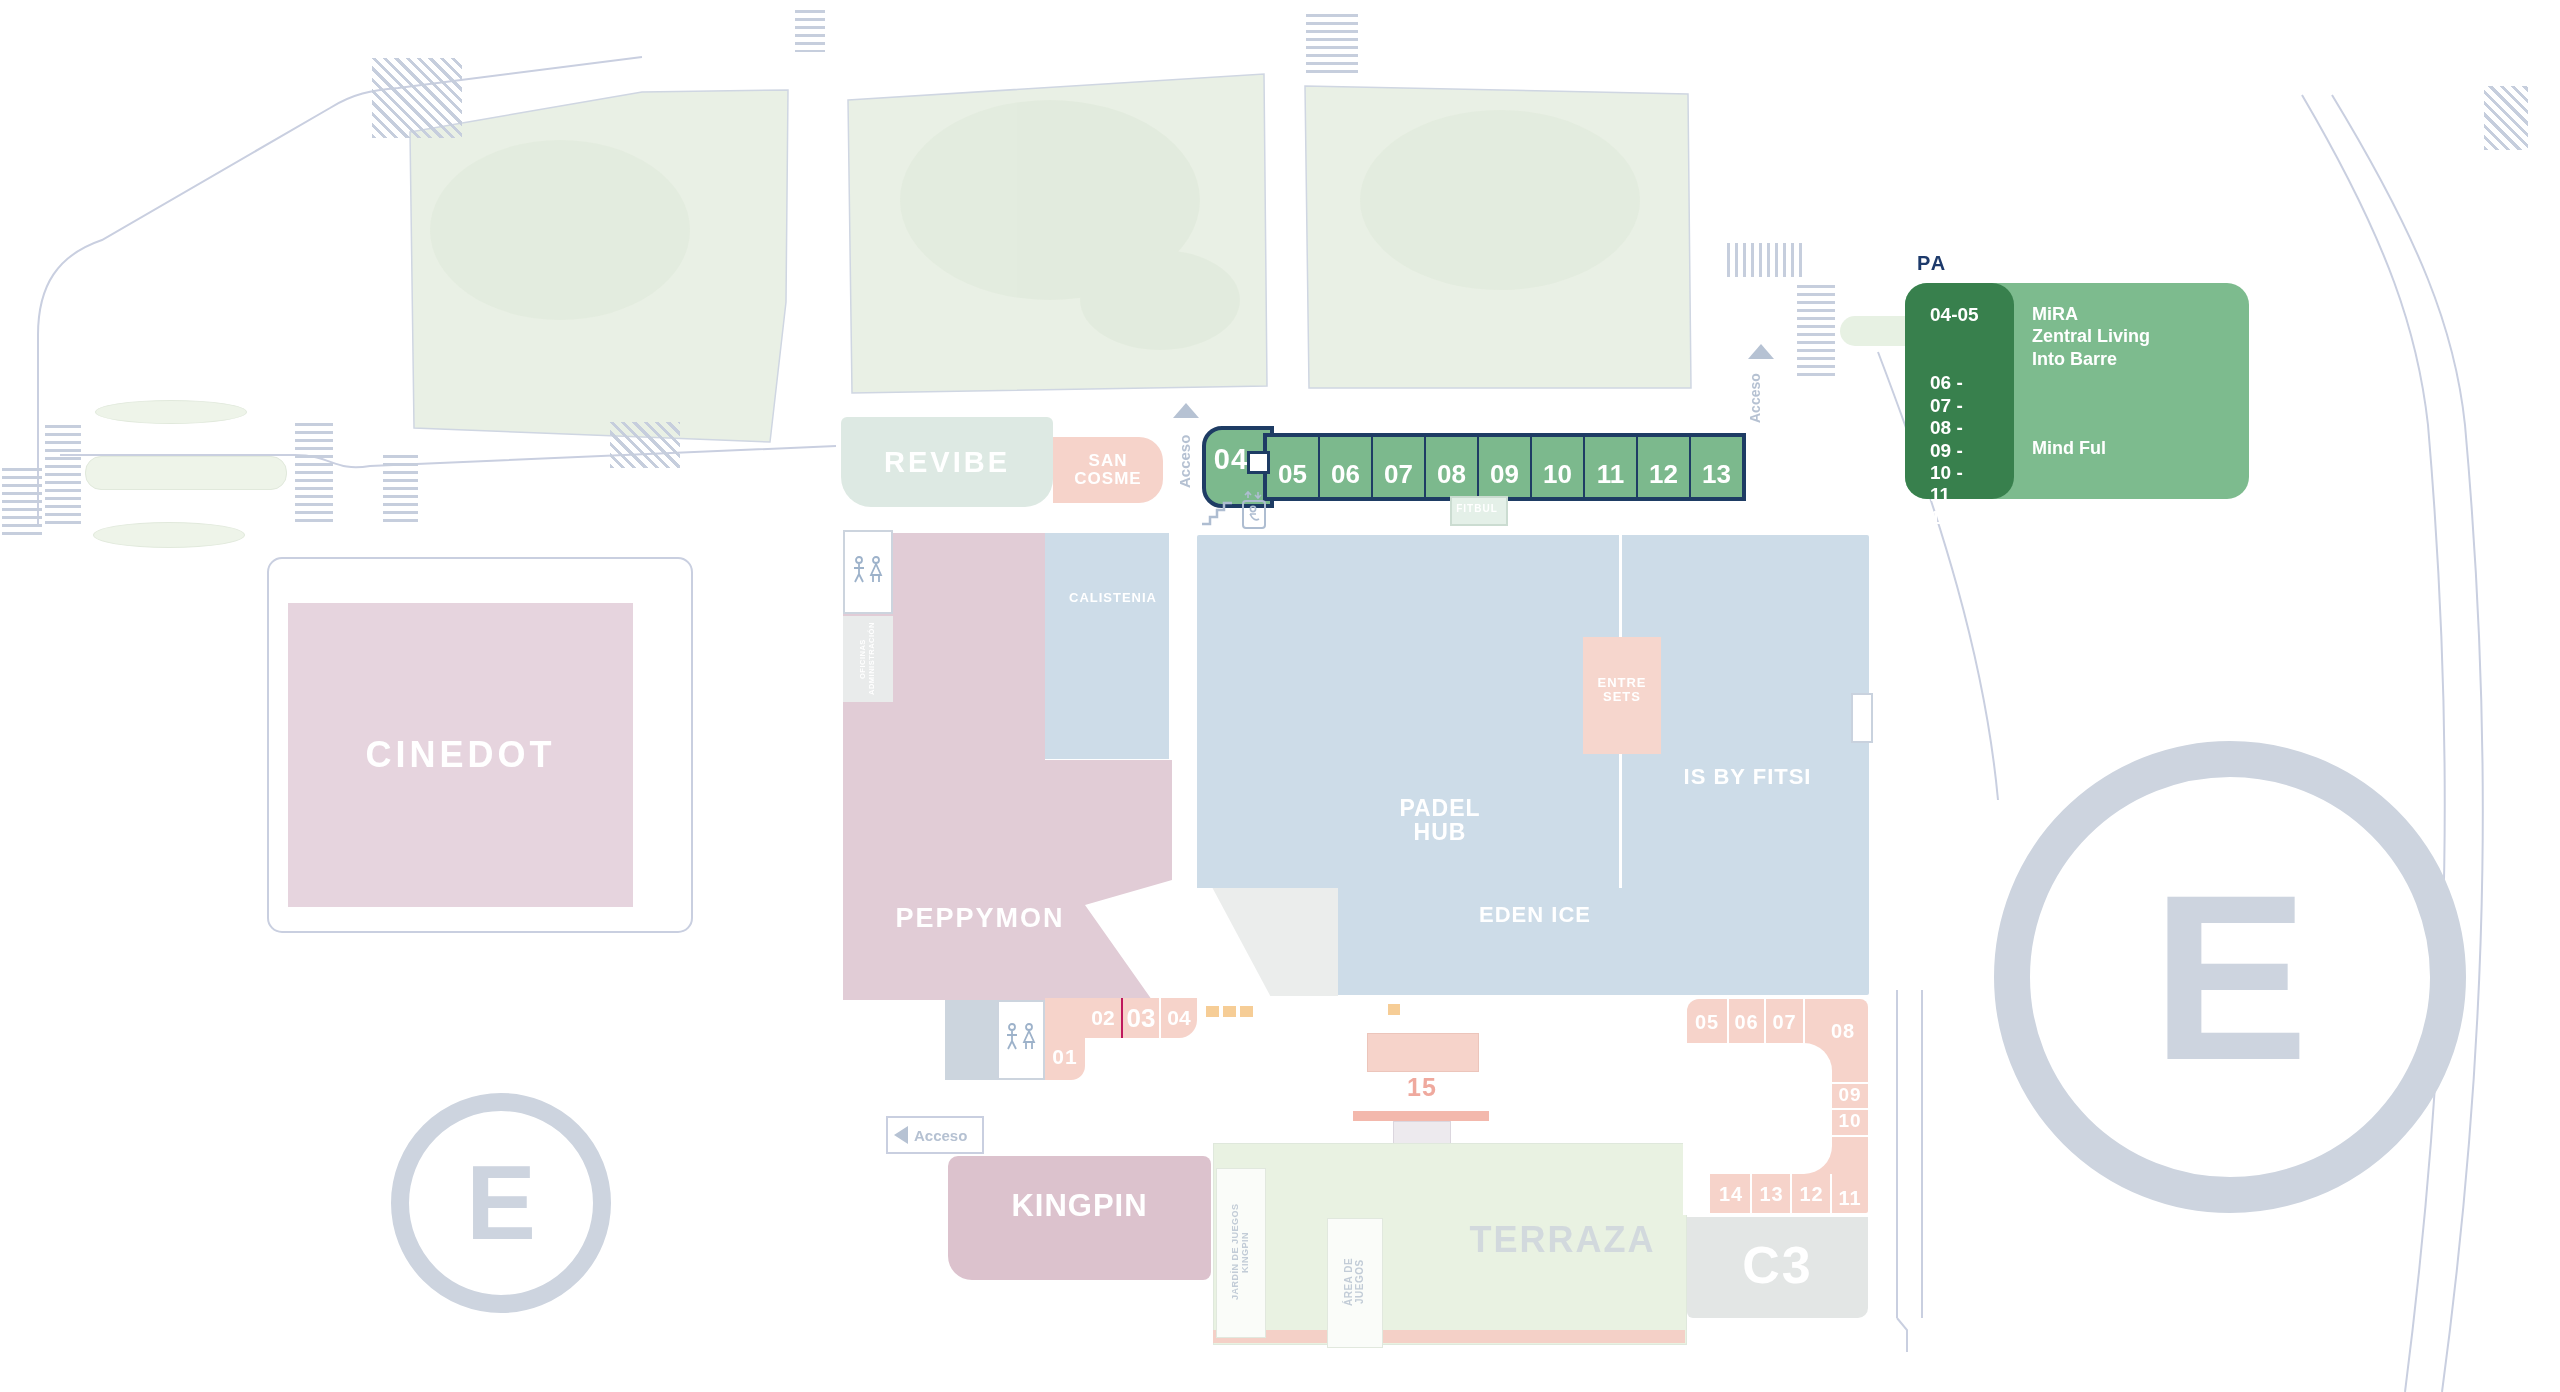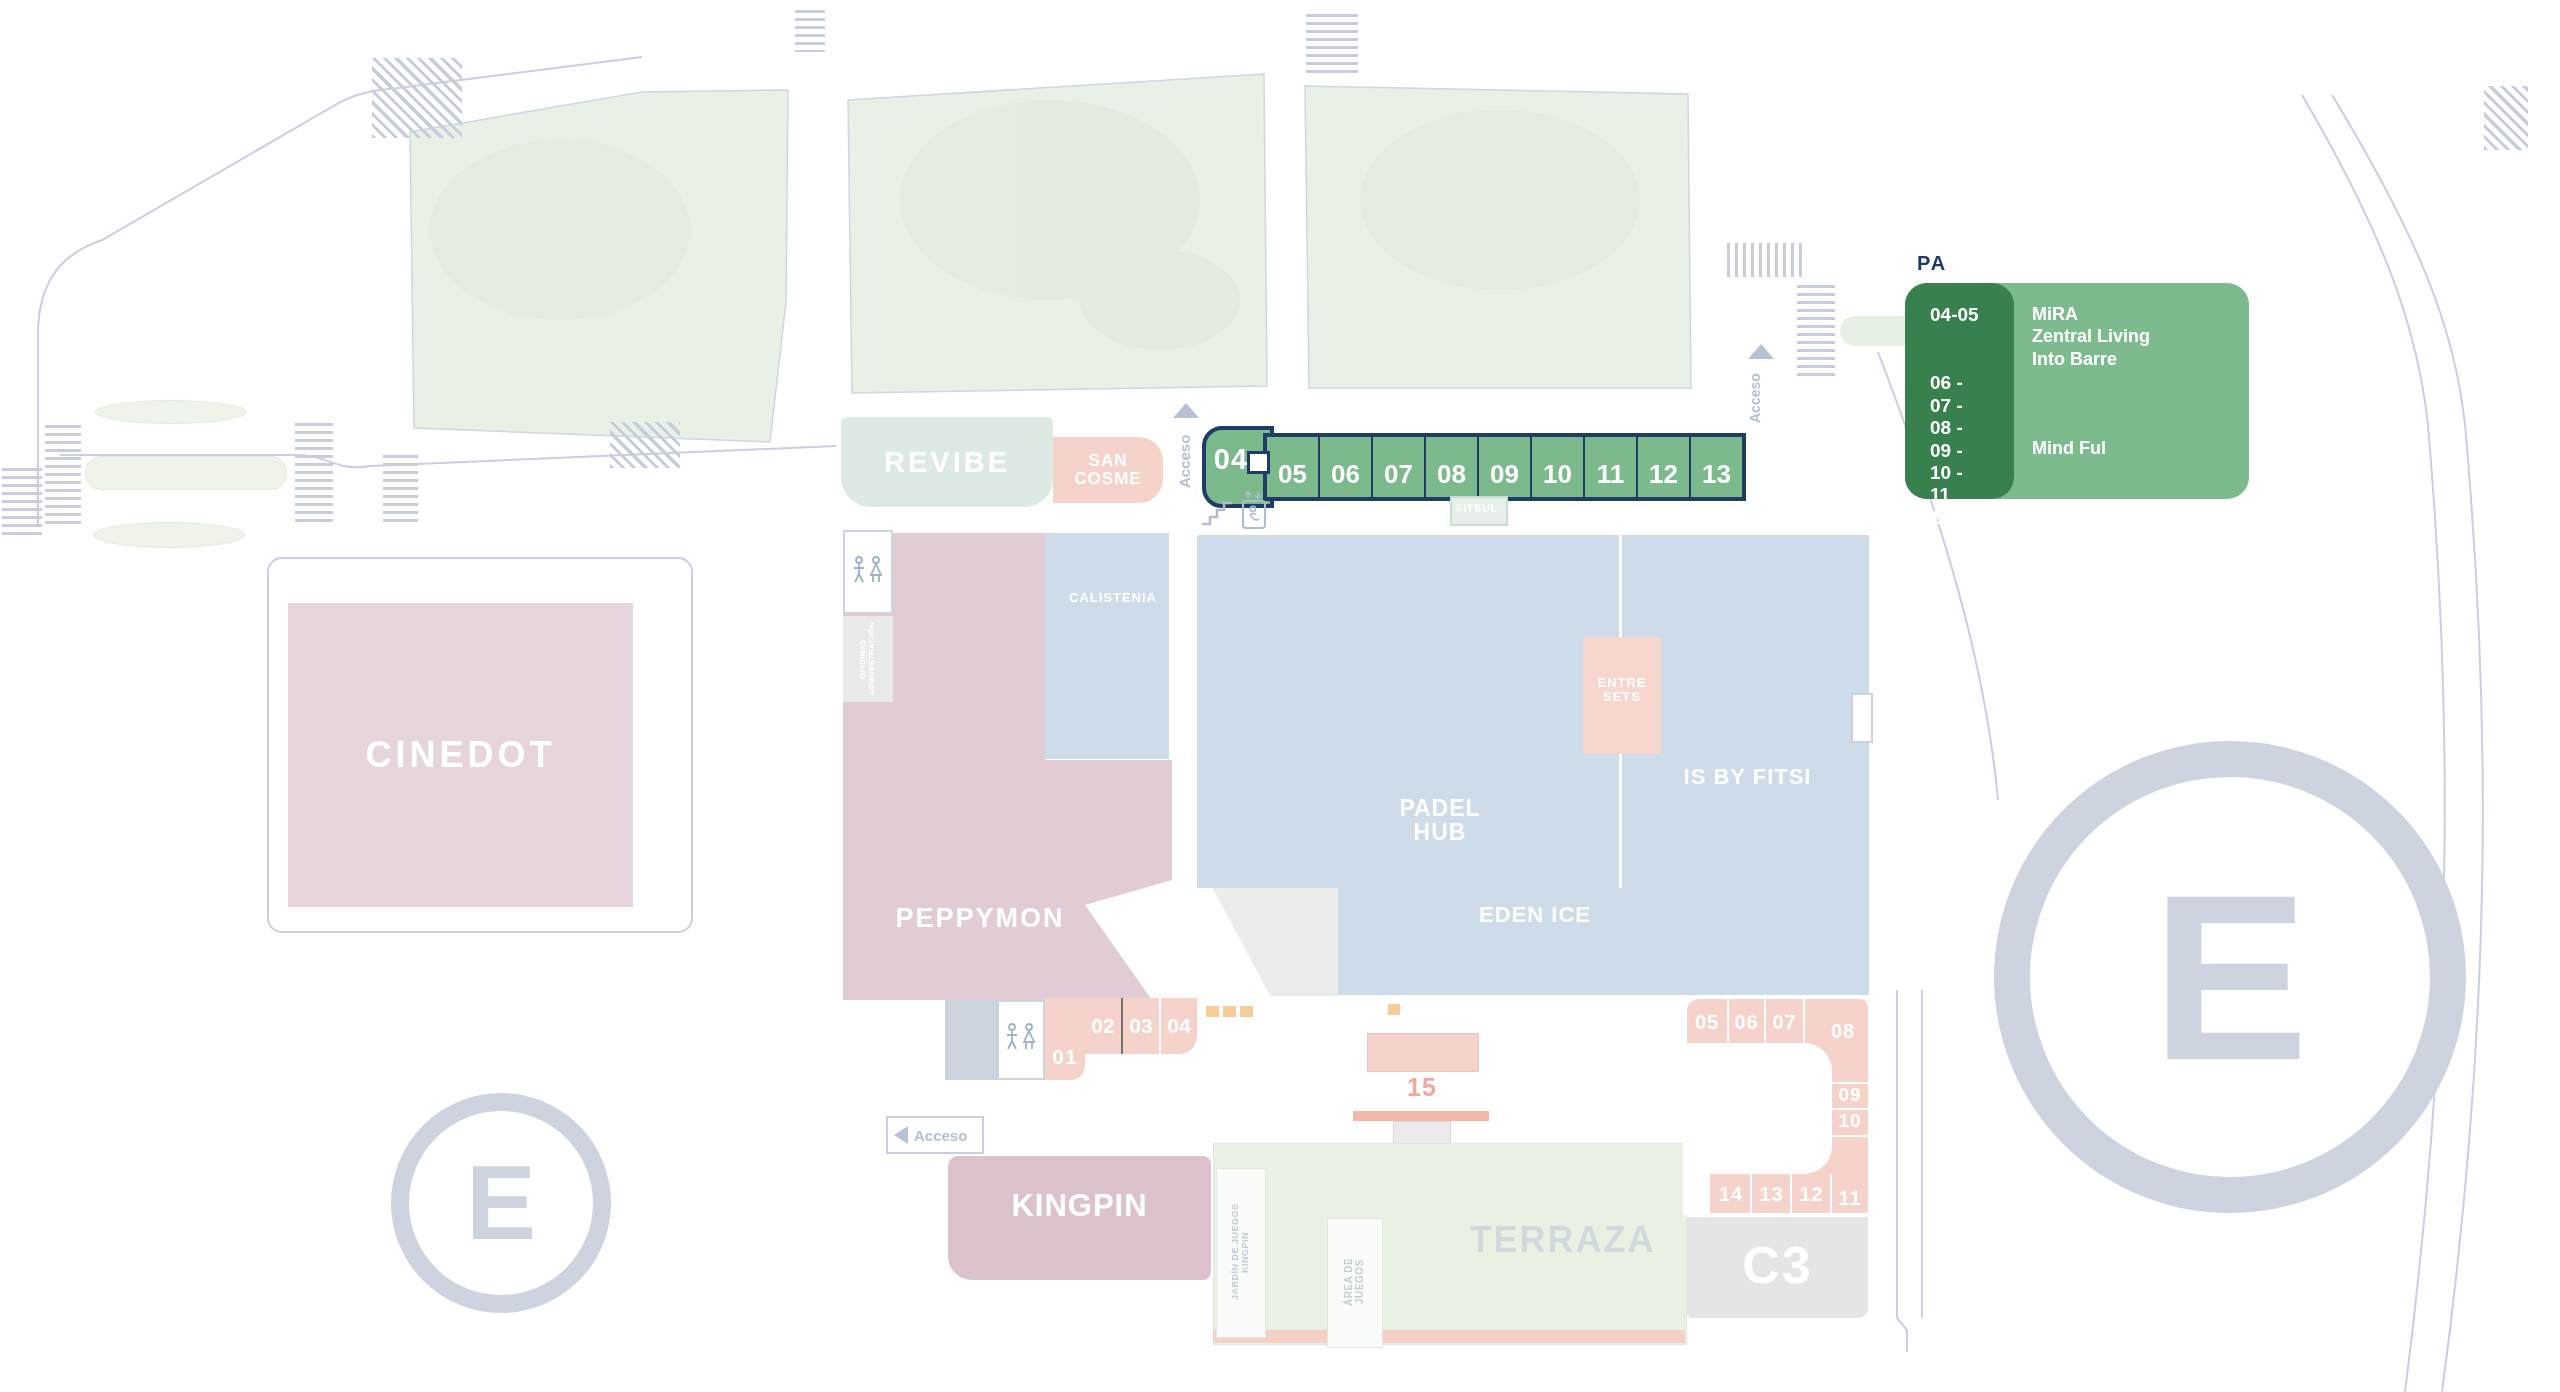--- a/index.html
+++ b/index.html
@@ -180,25 +180,25 @@
       <circle cx="9" cy="5" r="3"></circle>
         <path d="M9,9 L9,19 M4,13 L14,13 M9,19 L5,27 M9,19 L13,27"></path>
       <circle cx="26" cy="5" r="3"></circle>
         <path d="M26,9 L21,20 L31,20 Z M23,20 L23,27 M29,20 L29,27"></path>
     </g>
   </svg>
 
   <div class="abs" style="left:1045px;top:998px;width:40px;height:82px;background:#f6d3ca;border-radius:0 0 14px 0;"></div>
   <div class="lbl" style="left:1045px;top:1042px;width:40px;height:30px;font-size:21px;">01</div>
 
-  <div class="abs" style="left:1085px;top:998px;width:112px;height:56px;background:#f6d3ca;border-radius:0 0 18px 0;display:flex;">
+  <div class="abs" style="left:1085px;top:998px;width:112px;height:40px;background:#f6d3ca;border-radius:0 0 18px 0;display:flex;">
     <div class="cell" style="flex:1;font-size:21px;">
         <span>02</span>
       </div>
-    <div class="cell" style="flex:1;font-size:21px;border-left:2px solid #737373;">
+    <div class="cell" style="flex:1;font-size:26px;border-left:2px solid #be185d;">
         <span>03</span>
       </div>
     <div class="cell" style="flex:1;font-size:21px;border-left:2px solid #fff;">
         <span>04</span>
       </div>
   </div>
 
   <div class="abs" style="left:1206px;top:1006px;width:13px;height:11px;background:#f6cd96;"></div>
   <div class="abs" style="left:1223px;top:1006px;width:13px;height:11px;background:#f6cd96;"></div>
   <div class="abs" style="left:1240px;top:1006px;width:13px;height:11px;background:#f6cd96;"></div>

